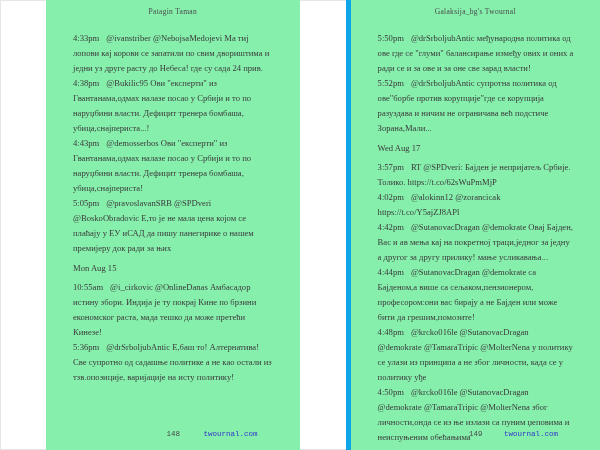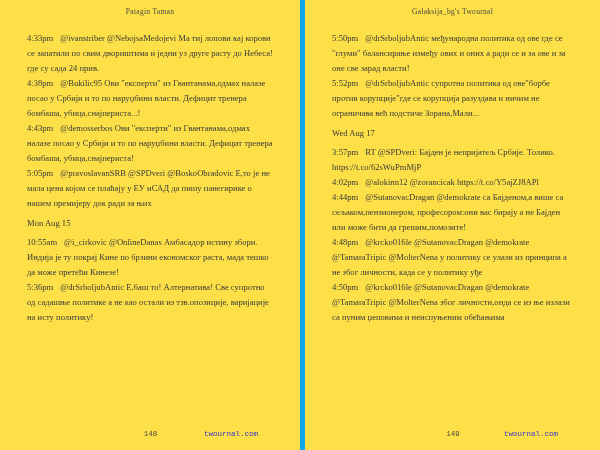--- a/index.html
+++ b/index.html
@@ -1,20 +1,20 @@
 <!DOCTYPE html>
 <html><head>
 <meta charset="utf-8">
 <style>
   html,body{margin:0;padding:0;background:#ffffff;}
   body{width:600px;height:450px;overflow:hidden;
        font-family:"Liberation Serif","DejaVu Serif",serif;}
   .spread{display:flex;width:600px;height:450px;background:#fff;
           box-shadow:inset 0 0 0 1px #e6e6e6;}
-  .page{width:300px;height:450px;position:relative;background:#fde047;box-sizing:border-box;}
+  .page{width:300px;height:450px;position:relative;background:#86efac;box-sizing:border-box;margin-left:46px;}
   .page.right{border-left:5px solid #0ea5e9;}
   .page-header{text-align:center;font-size:7.5px;color:#4a4a4a;
                padding-top:7px;letter-spacing:.3px;line-height:10px;}
   .page-body{padding:14px 26px 0 27px;font-size:8.6px;color:#3a3a3a;}
   .tweet{margin:0;line-height:15px;word-wrap:break-word;}
   .time{margin-right:7px;white-space:nowrap;}
   .date-sep{text-align:left;margin:5px 0 4px;line-height:15px;color:#3a3a3a;}
   .page-footer{position:absolute;bottom:9px;left:27px;right:26px;height:11px;
                font-size:7.5px;color:#4a4a4a;font-family:Liberation Mono, monospace;}
   .page-num{position:absolute;left:0;right:0;text-align:center;}
@@ -64,20 +64,23 @@
         <span class="time">5:52pm</span><span>@drSrboljubAntic супротна политика од ове"борбе против корупције"где се корупција разуздава и ничим не ограничава већ подстиче Зорана,Мали...</span>
       </p>
       <p class="date-sep">Wed Aug 17</p>
       <p class="tweet">
         <span class="time">3:57pm</span><span>RT @SPDveri: Бајден је непријатељ Србије. Толико. https://t.co/62sWuPmMjP</span>
       </p>
       <p class="tweet">
         <span class="time">4:02pm</span><span>@alokinn12 @zorancicak https://t.co/Y5ajZJ8APl</span>
       </p>
       <p class="tweet">
+        <span class="time">4:42pm</span><span>@SutanovacDragan @demokrate Овај Бајден, Вас и ав мења кај на покретној траци,једног за једну а другог за другу прилику! мање усликавања...</span>
+      </p>
+      <p class="tweet">
         <span class="time">4:44pm</span><span>@SutanovacDragan @demokrate са Бајденом,а више са сељаком,пензионером, професором:они вас бирају а не Бајден или може бити да грешим,помозите!</span>
       </p>
       <p class="tweet">
         <span class="time">4:48pm</span><span>@krcko016le @SutanovacDragan @demokrate @TamaraTripic @MolterNena у политику се улази из принципа а не због личности, када се у политику уђе</span>
       </p>
       <p class="tweet">
         <span class="time">4:50pm</span><span>@krcko016le @SutanovacDragan @demokrate @TamaraTripic @MolterNena због личности,онда се из ње излази са пуним џеповима и неиспуњеним обећањима</span>
       </p>
     </div>
     <div class="page-footer">

